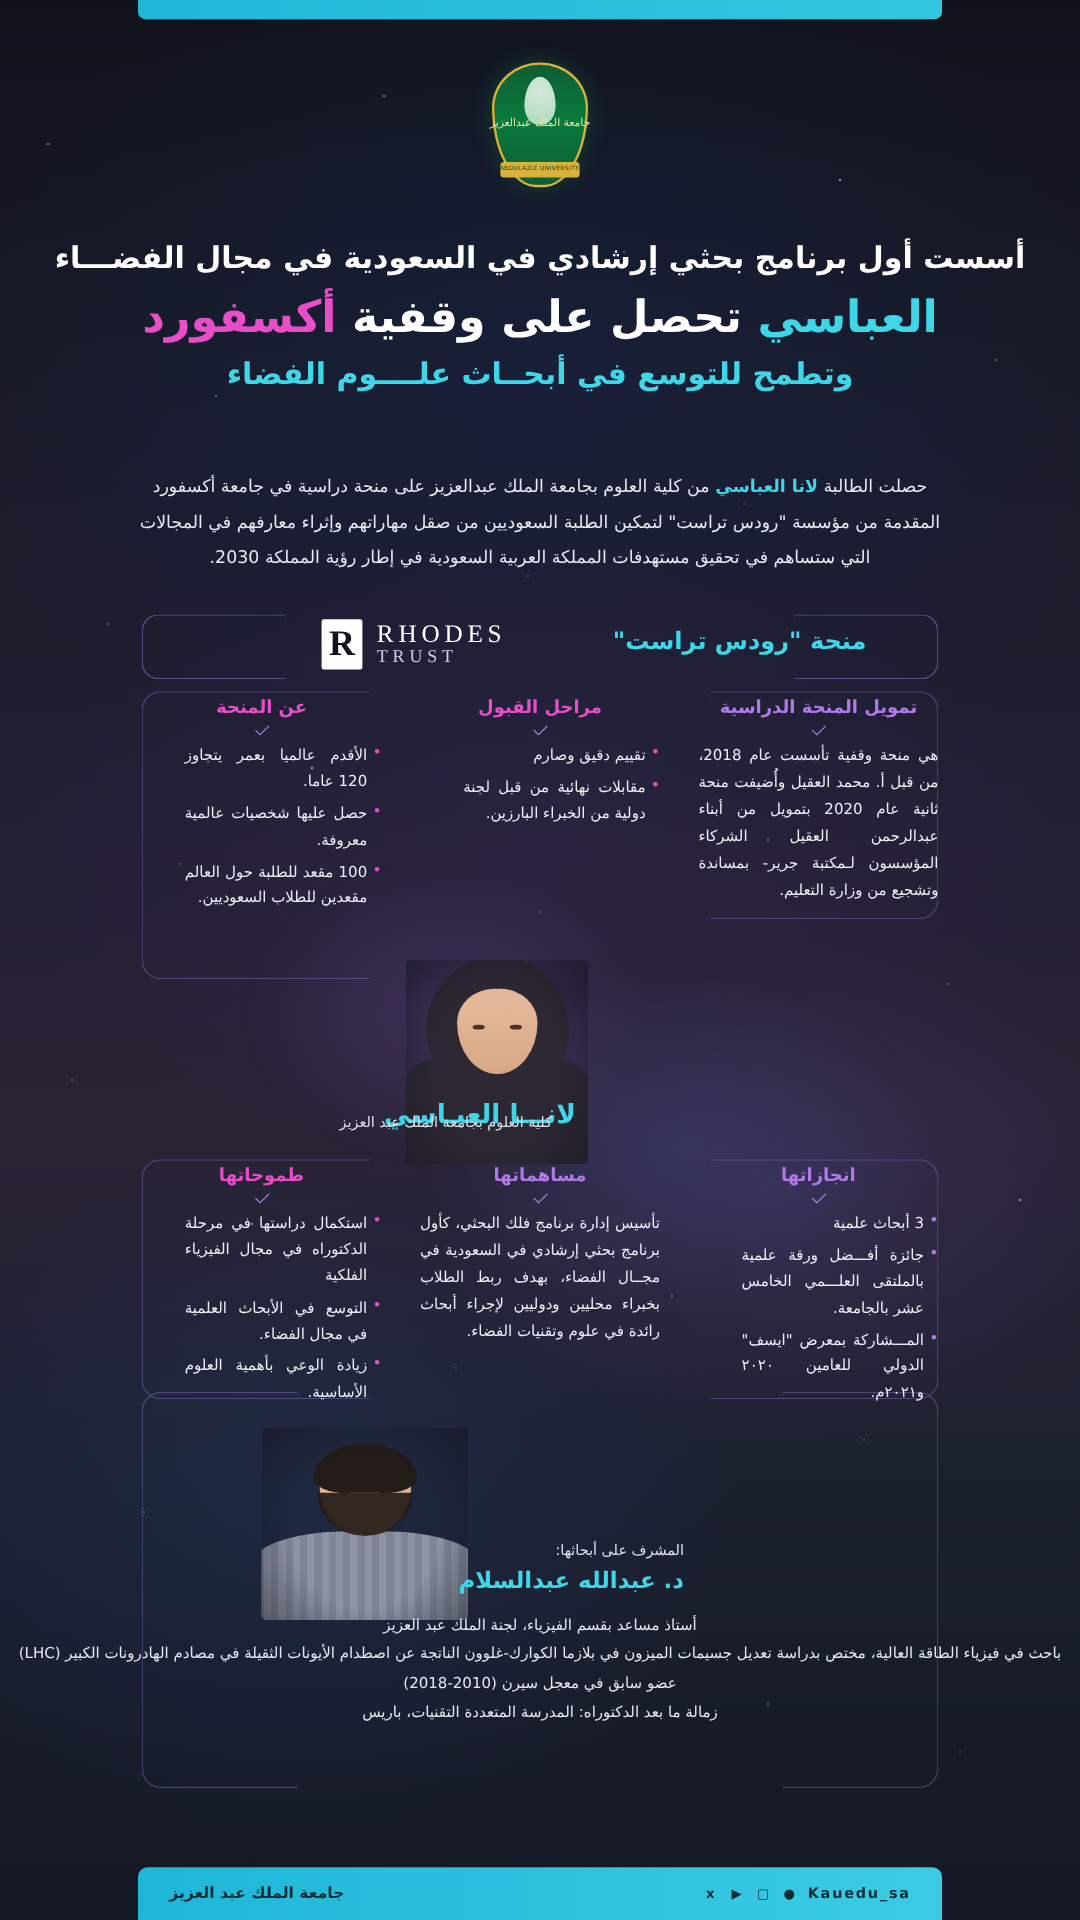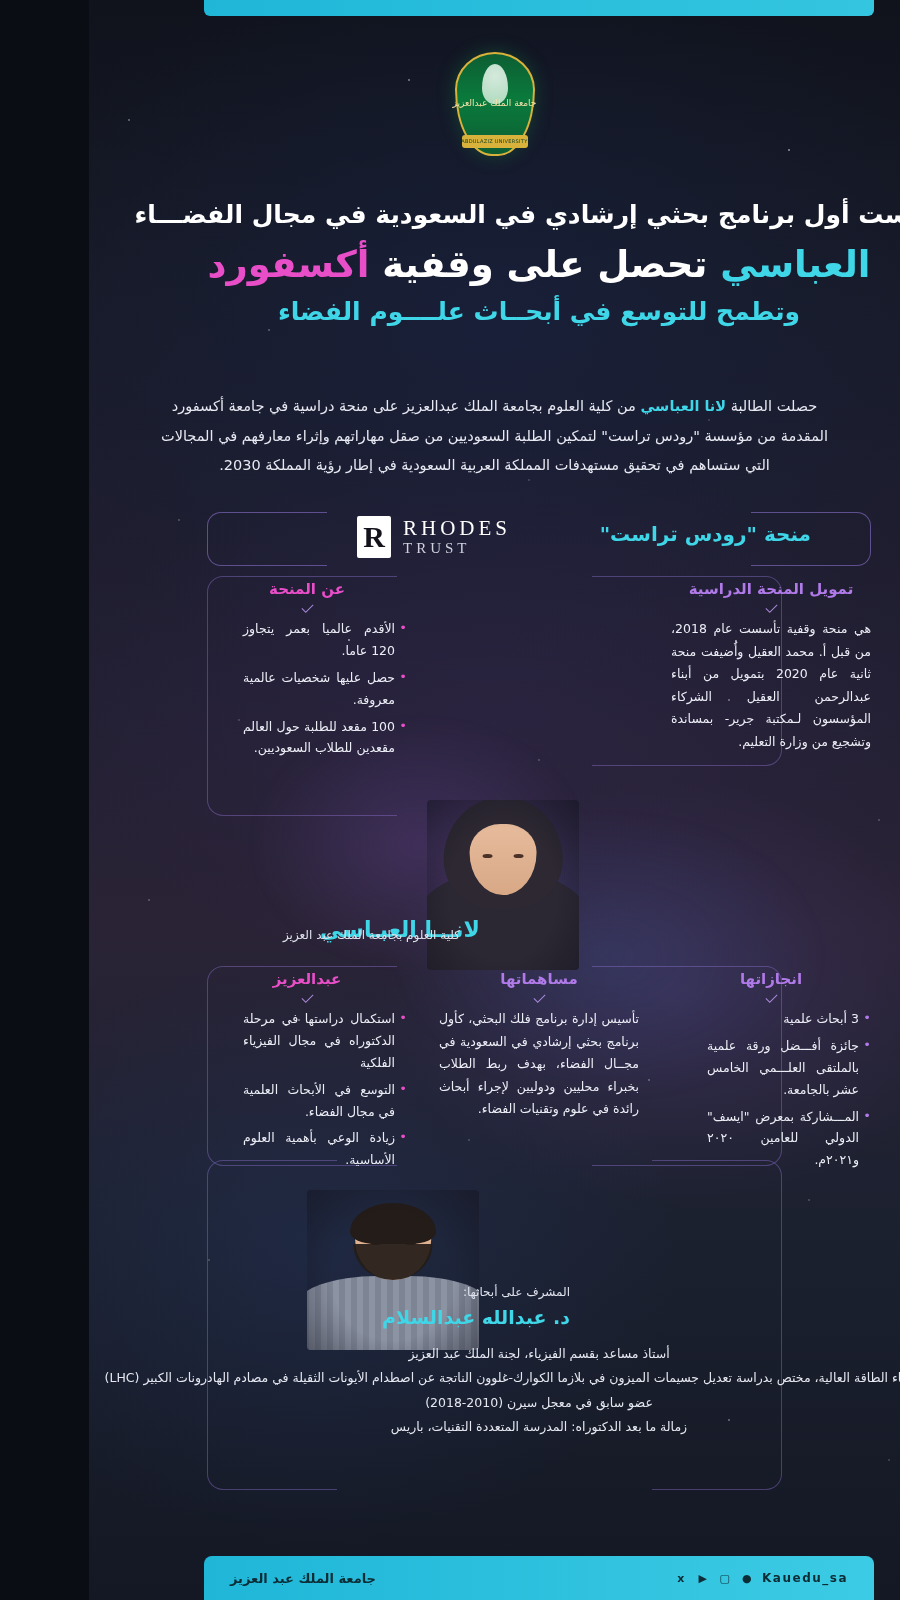--- a/index.html
+++ b/index.html
@@ -5,21 +5,21 @@
   * { box-sizing: border-box; margin: 0; padding: 0; }
   html, body {
     width: 900px;
     height: 1600px;
     background: #0a0e14;
     font-family: "DejaVu Sans", sans-serif;
     overflow: hidden;
   }
   .page {
     position: relative;
-    width: 811px;
+    width: 900px;
     height: 1600px;
     background:
       radial-gradient(ellipse 420px 300px at 72% 62%, rgba(90,70,140,0.32), rgba(0,0,0,0) 70%),
       radial-gradient(ellipse 520px 420px at 28% 78%, rgba(40,60,110,0.30), rgba(0,0,0,0) 70%),
       radial-gradient(ellipse 600px 380px at 50% 45%, rgba(60,45,95,0.28), rgba(0,0,0,0) 72%),
       radial-gradient(ellipse 700px 500px at 50% 20%, rgba(25,35,70,0.55), rgba(0,0,0,0) 75%),
       linear-gradient(180deg, #10131c 0%, #171a26 18%, #221f33 42%, #2a2336 58%, #1c2130 76%, #141824 100%);
     overflow: hidden;
   }
   
@@ -362,20 +362,28 @@
   <div class="frame-box fb5"></div>
   <div class="frame-box fb6"></div>
 
   <div class="cols grant">
     <div class="col violet-bul">
       <div class="col-title violet">تمويل المنحة الدراسية</div>
       <span class="chev"></span>
       <p>هي منحة وقفية تأسست عام 2018، من قبل أ. محمد العقيل وأُضيفت منحة ثانية عام 2020 بتمويل من أبناء عبدالرحمن العقيل الشركاء المؤسسون لـمكتبة جرير- بمساندة وتشجيع من وزارة التعليم.</p>
     </div>
     <div class="col">
+      <div class="col-title">مراحل القبول</div>
+      <span class="chev"></span>
+      <ul>
+        <li>تقييم دقيق وصارم</li>
+        <li>مقابلات نهائية من قبل لجنة دولية من الخبراء البارزين.</li>
+      </ul>
+    </div>
+    <div class="col">
       <div class="col-title">عن المنحة</div>
       <span class="chev"></span>
       <ul>
         <li>الأقدم عالميا بعمر يتجاوز 120 عاما.</li>
         <li>حصل عليها شخصيات عالمية معروفة.</li>
         <li>100 مقعد للطلبة حول العالم مقعدين للطلاب السعوديين.</li>
       </ul>
     </div>
   </div>
 
@@ -400,21 +408,21 @@
         <li>جائزة أفـــضل ورقة علمية بالملتقى العلـــمي الخامس عشر بالجامعة.</li>
         <li>المـــشاركة بمعرض "ايسف" الدولي للعامين ٢٠٢٠ و٢٠٢١م.</li>
       </ul>
     </div>
     <div class="col violet-bul">
       <div class="col-title violet">مساهماتها</div>
       <span class="chev"></span>
       <p>تأسيس إدارة برنامج فلك البحثي، كأول برنامج بحثي إرشادي في السعودية في مجــال الفضاء، بهدف ربط الطلاب بخبراء محليين ودوليين لإجراء أبحاث رائدة في علوم وتقنيات الفضاء.</p>
     </div>
     <div class="col">
-      <div class="col-title">عبدالعزيز</div>
+      <div class="col-title">طموحاتها</div>
       <span class="chev"></span>
       <ul>
         <li>استكمال دراستها في مرحلة الدكتوراه في مجال الفيزياء الفلكية</li>
         <li>التوسع في الأبحاث العلمية في مجال الفضاء.</li>
         <li>زيادة الوعي بأهمية العلوم الأساسية.</li>
       </ul>
     </div>
   </div>
 
   <div class="person-photo sup-photo">

